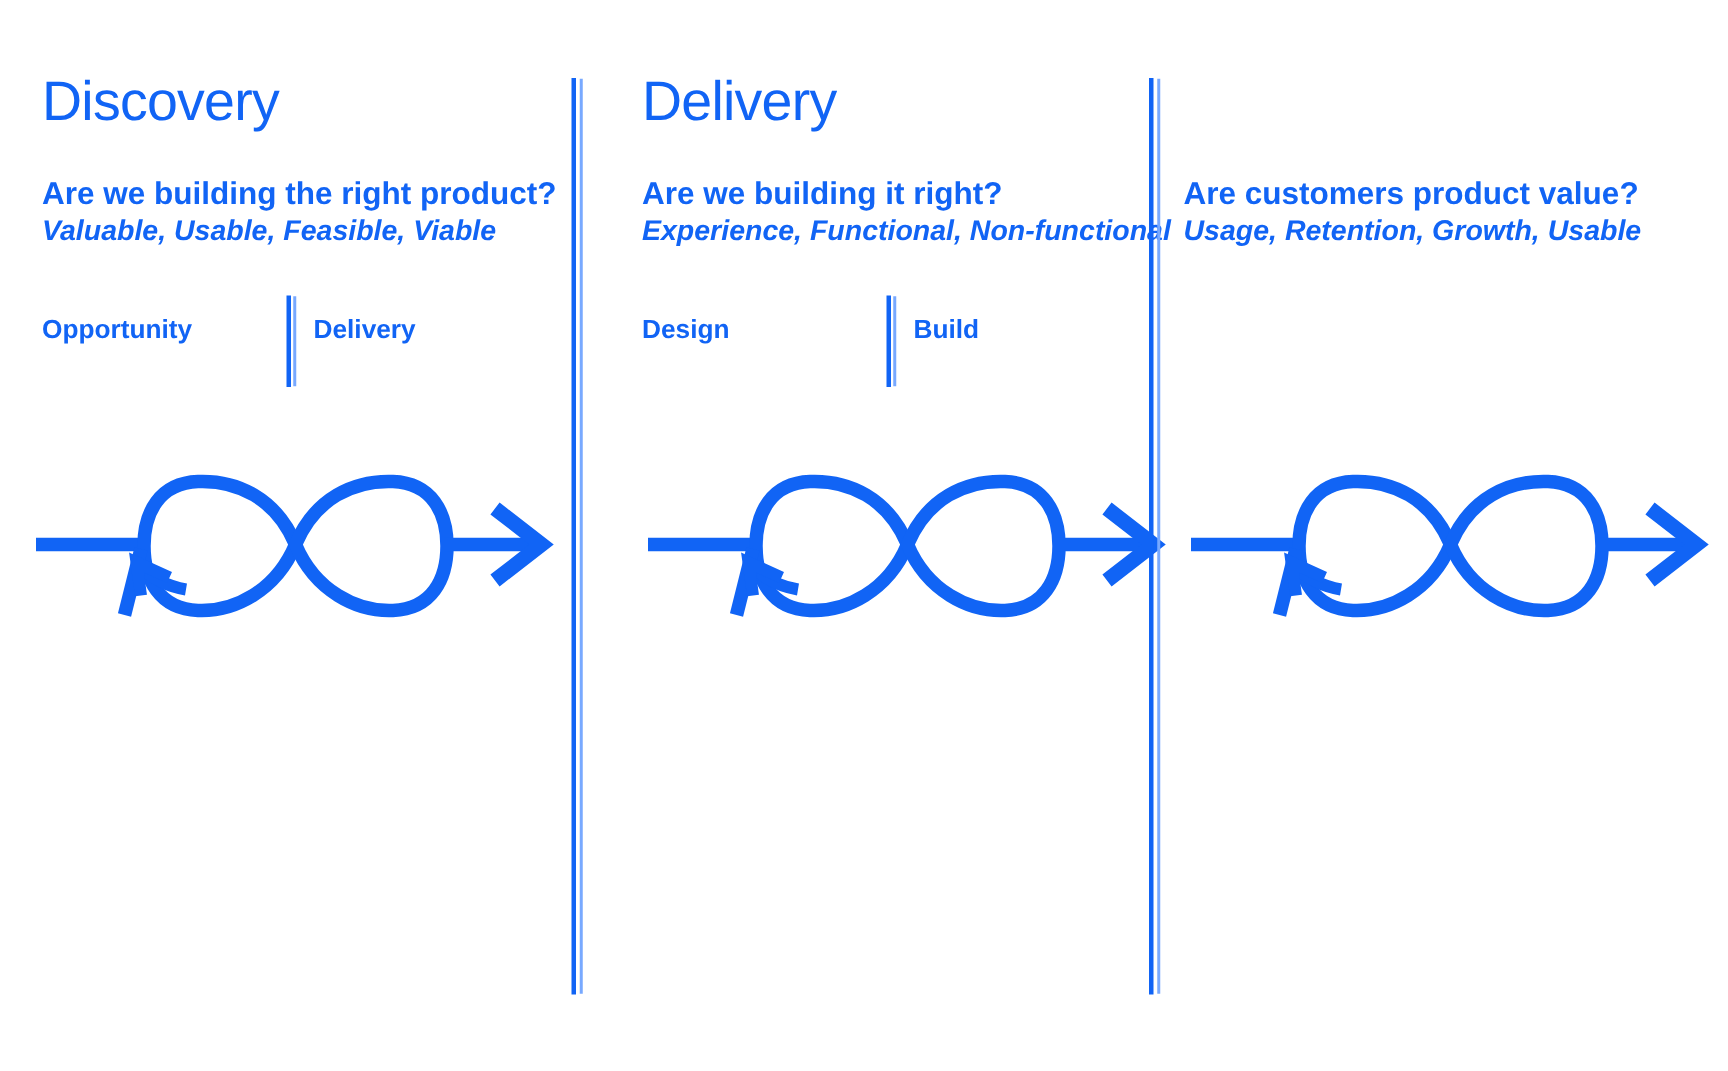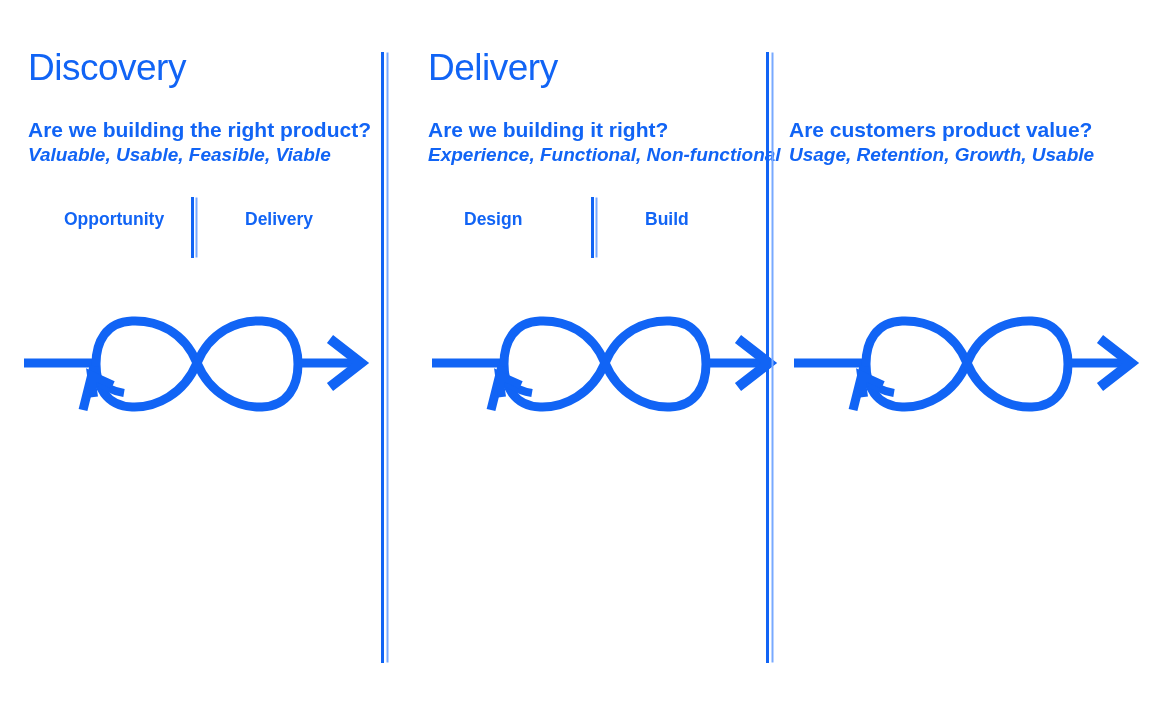--- a/index.html
+++ b/index.html
@@ -22,21 +22,21 @@
     line-height:1.15; color:#1164f5; white-space:nowrap;
   }
   .question {
     position:absolute; top:118px; left:0;
     font-size:21px; font-weight:700; white-space:nowrap;
   }
   .criteria {
     position:absolute; top:144px; left:0;
     font-size:19px; font-weight:700; font-style:italic; white-space:nowrap;
   }
-  .phase { position:absolute; top:209px; font-size:17.5px; font-weight:700; white-space:nowrap;margin-left:36px; }
+  .phase { position:absolute; top:209px; font-size:17.5px; font-weight:700; white-space:nowrap; }
   .phase.p1 { left:0; }
   .phase.p2 { left:181px; }
   .phase-divider {
     position:absolute; top:197px; left:163px;
     width:2.5px; height:61px; background:#1164f5;
     box-shadow:4px 0 0 -0.5px #78a9ff;
   }
   .main-divider {
     position:absolute; top:52px;
     width:2.5px; height:611px; background:#1164f5;

